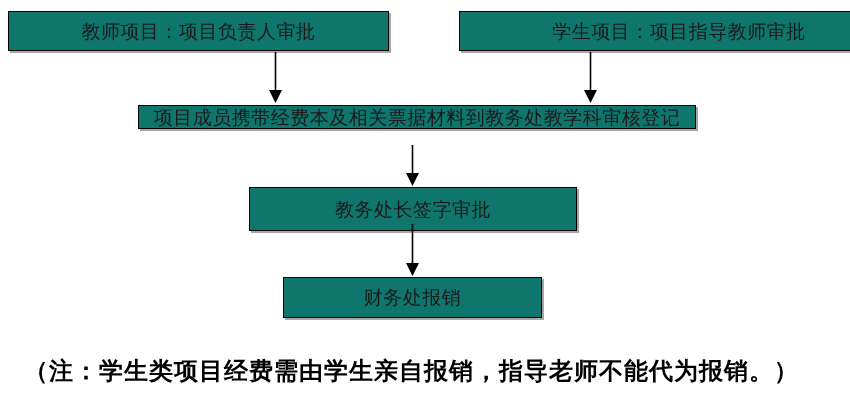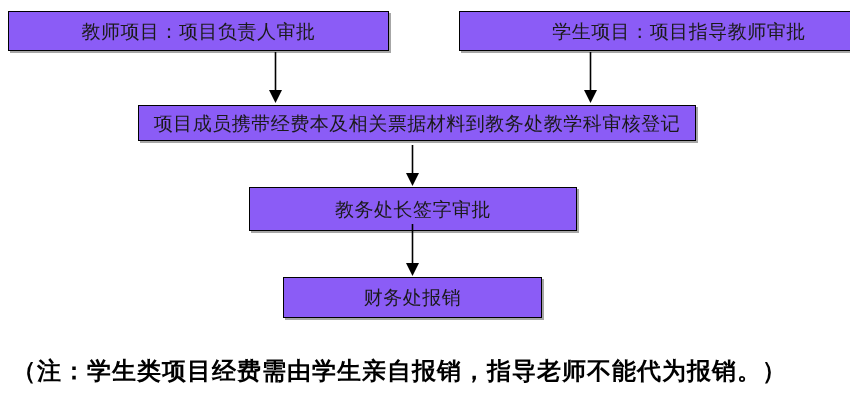--- a/index.html
+++ b/index.html
@@ -13,21 +13,21 @@
     height: 400px;
     background: #ffffff;
     overflow: hidden;
     font-family: "DejaVu Sans", "Liberation Sans", sans-serif;
   }
 
   
   .node {
     position: absolute;
     box-sizing: border-box;
-    background: #8b5cf6;
+    background: #0f766e;
     border: 1px solid #000000;
     box-shadow: 2px 2px 0 0 #a6a6a6;
     display: flex;
     align-items: center;
     justify-content: center;
     text-align: center;
     color: #1a1a1a;
     letter-spacing: 0.5px;
     white-space: nowrap;
   }
@@ -38,21 +38,21 @@
 
   #node-teacher-approval {
     left: 8px;  top: 11px;  width: 381px;  height: 40px;
     font-size: 19px;
   }
   #node-student-approval {
     left: 459px; top: 11px; width: 440px; height: 40px;
     font-size: 19px;
   }
   #node-registration {
-    left: 138px; top: 105px; width: 558px; height: 36px;
+    left: 138px; top: 105px; width: 558px; height: 24px;
     font-size: 19px;
   }
   #node-dean-signature {
     left: 249px; top: 187px; width: 328px; height: 44px;
     font-size: 19px;
   }
   #node-finance-reimbursement {
     left: 283px; top: 277px; width: 259px; height: 41px;
     font-size: 19px;
     text-align: right;
@@ -65,21 +65,21 @@
   .arrow svg { display: block; }
 
   #arrow-teacher-to-registration  { left: 268px; top: 52px;  }
   #arrow-student-to-registration  { left: 583px; top: 52px;  }
   #arrow-registration-to-dean     { left: 405px; top: 145px; }
   #arrow-dean-to-finance          { left: 405px; top: 224px; }
 
   
   #note {
     position: absolute;
-    left: 12px;
+    left: 24px;
     top: 355px;
     width: 800px;
     font-size: 24px;
     font-weight: bold;
     color: #000000;
     letter-spacing: 1px;
     white-space: nowrap;
   }
 </style>
 </head>

